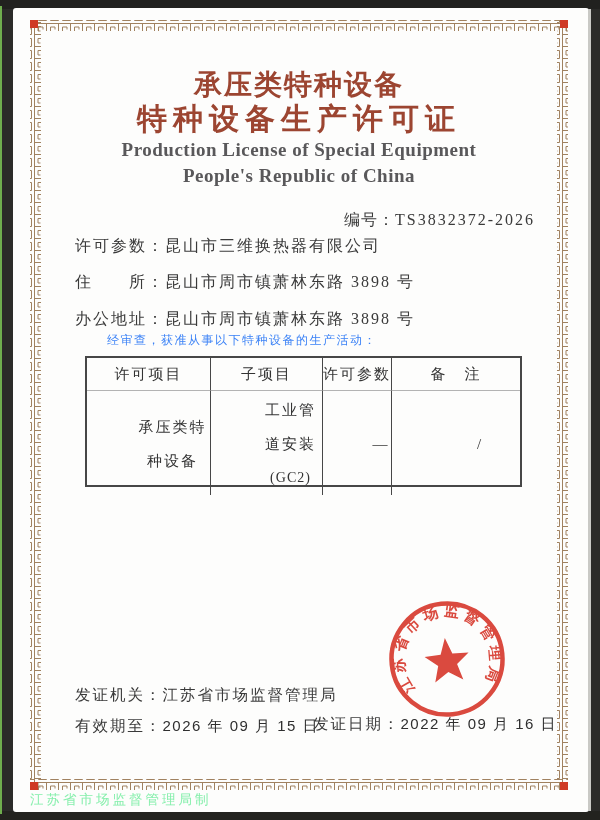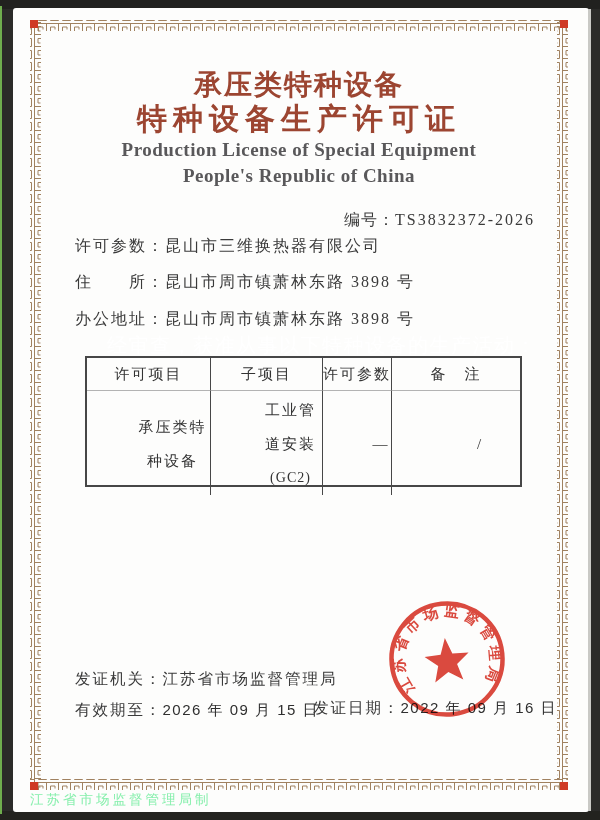--- a/index.html
+++ b/index.html
@@ -41,35 +41,35 @@
     position:absolute;left:30px;width:538px;text-align:center;
     font-size:19px;font-weight:bold;color:var(--subtitle_gray);letter-spacing:.5px;
   }
   .title-en1{top:139px;} .title-en2{top:165px;}
   .license-no{
     position:absolute;top:210px;right:65px;font-size:16px;letter-spacing:1px;color:#3a3a3a;
   }
   .license-no .num{font-family:"Liberation Serif","DejaVu Serif",serif;letter-spacing:2px;}
   .info-row{position:absolute;left:75px;font-size:16px;letter-spacing:2px;color:#3a3a3a;}
   .info-row1{top:236px;} .info-row2{top:272px;} .info-row3{top:309px;}
-  .intro{position:absolute;left:107px;top:332px;font-size:20px;letter-spacing:1.5px;color:#ffffff;}
+  .intro{position:absolute;left:107px;top:332px;font-size:12px;letter-spacing:1.5px;color:#3b82f6;}
   .table{
     position:absolute;left:85px;top:356px;width:437px;height:131px;
     border:2px solid var(--table_line);box-sizing:border-box;
     display:grid;grid-template-columns:124px 112px 69px 1fr;grid-template-rows:33px 1fr;
   }
   .cell{
     display:flex;align-items:center;justify-content:center;text-align:center;
     font-size:15px;letter-spacing:2px;box-sizing:border-box;
   }
   .cell.col{border-right:1.5px solid var(--table_line);}
   .cell.hdr{border-bottom:1px solid #b3b3b3;font-size:15px;}
   .cell.body{flex-direction:column;line-height:34px;padding-top:2px;padding-left:48px;}
   .cell .sub{font-size:14px;letter-spacing:1px;}
-  .footer-row{position:absolute;font-size:15.5px;letter-spacing:2px;color:#3a3a3a;}
+  .footer-row{position:absolute;font-size:15.5px;letter-spacing:2px;color:#3a3a3a;margin-top:16px;}
   .authority{left:75px;top:669px;}
   .valid{left:75px;top:700px;}
   .issue{left:313px;top:698px;}
   .date-val{font-family:"Liberation Sans","DejaVu Sans",sans-serif;font-size:15px;letter-spacing:1.5px;color:#2f2f2f;}
   .seal{
     position:absolute;left:384px;top:596px;width:126px;height:126px;
     mix-blend-mode:multiply;opacity:.92;transform:rotate(-6deg);
   }
   .seal .ring{fill:none;stroke:var(--seal_red);stroke-width:4.5px;}
   .seal .star{fill:var(--seal_red);}

